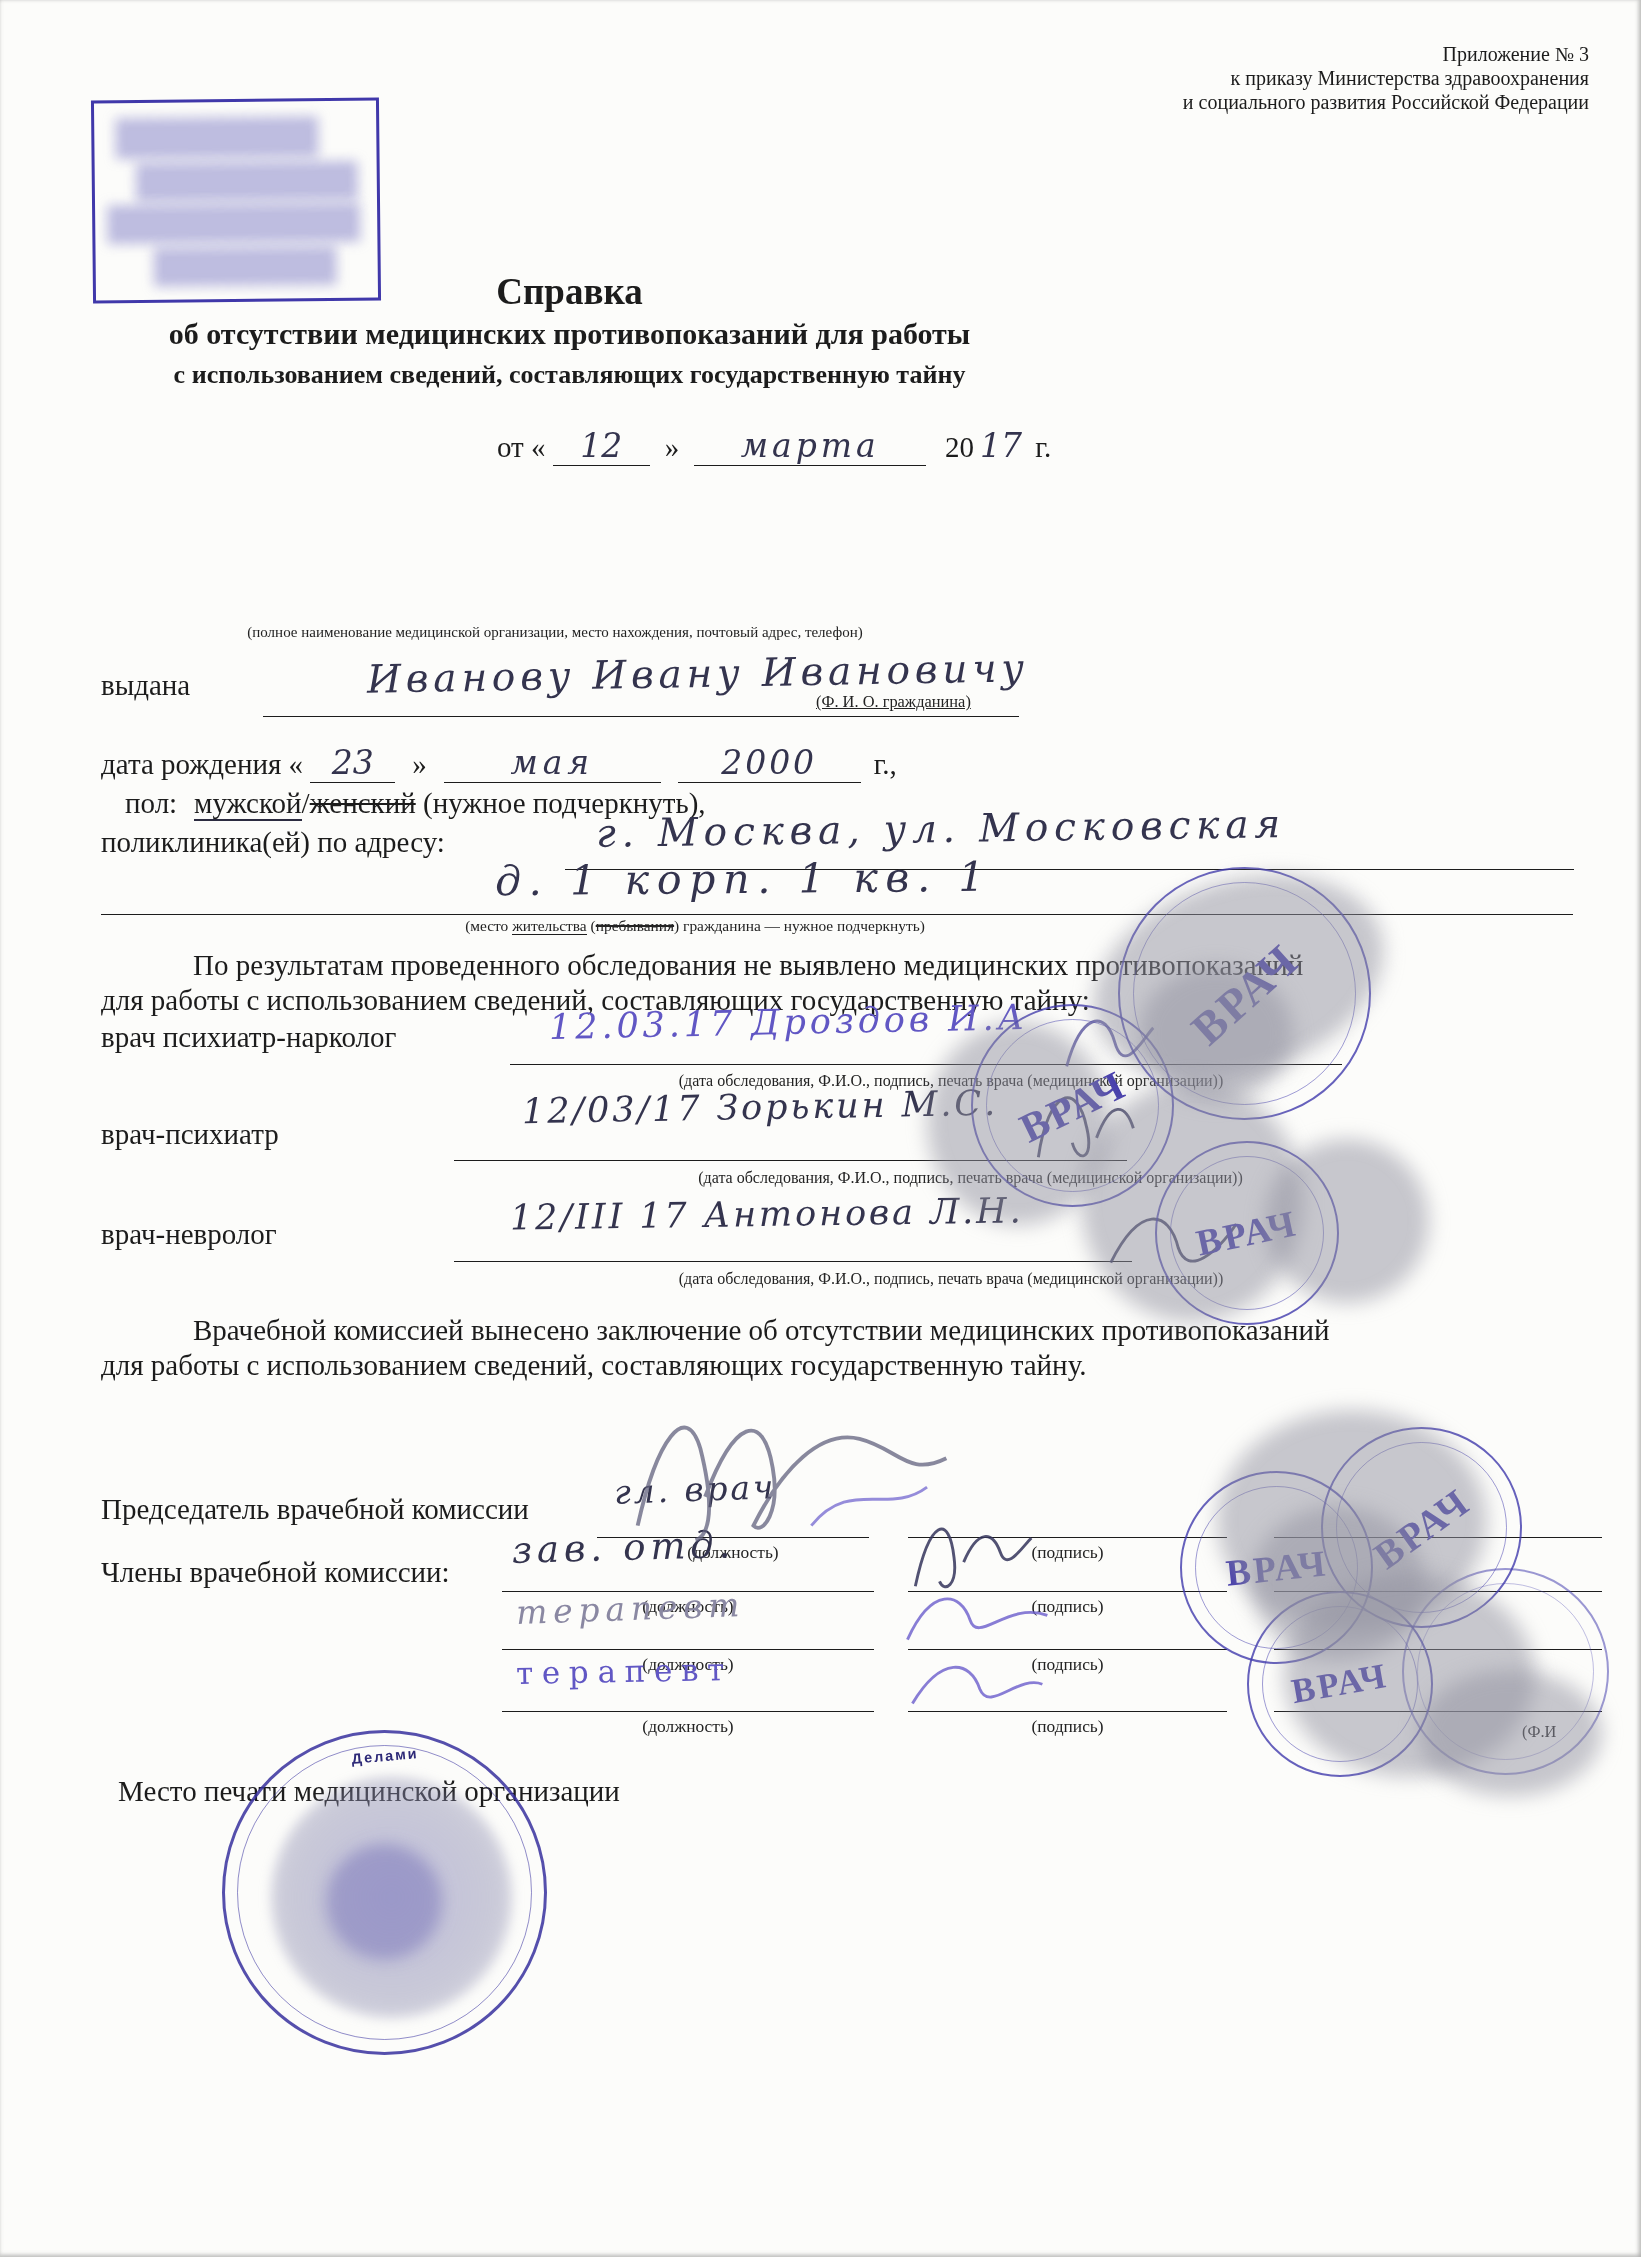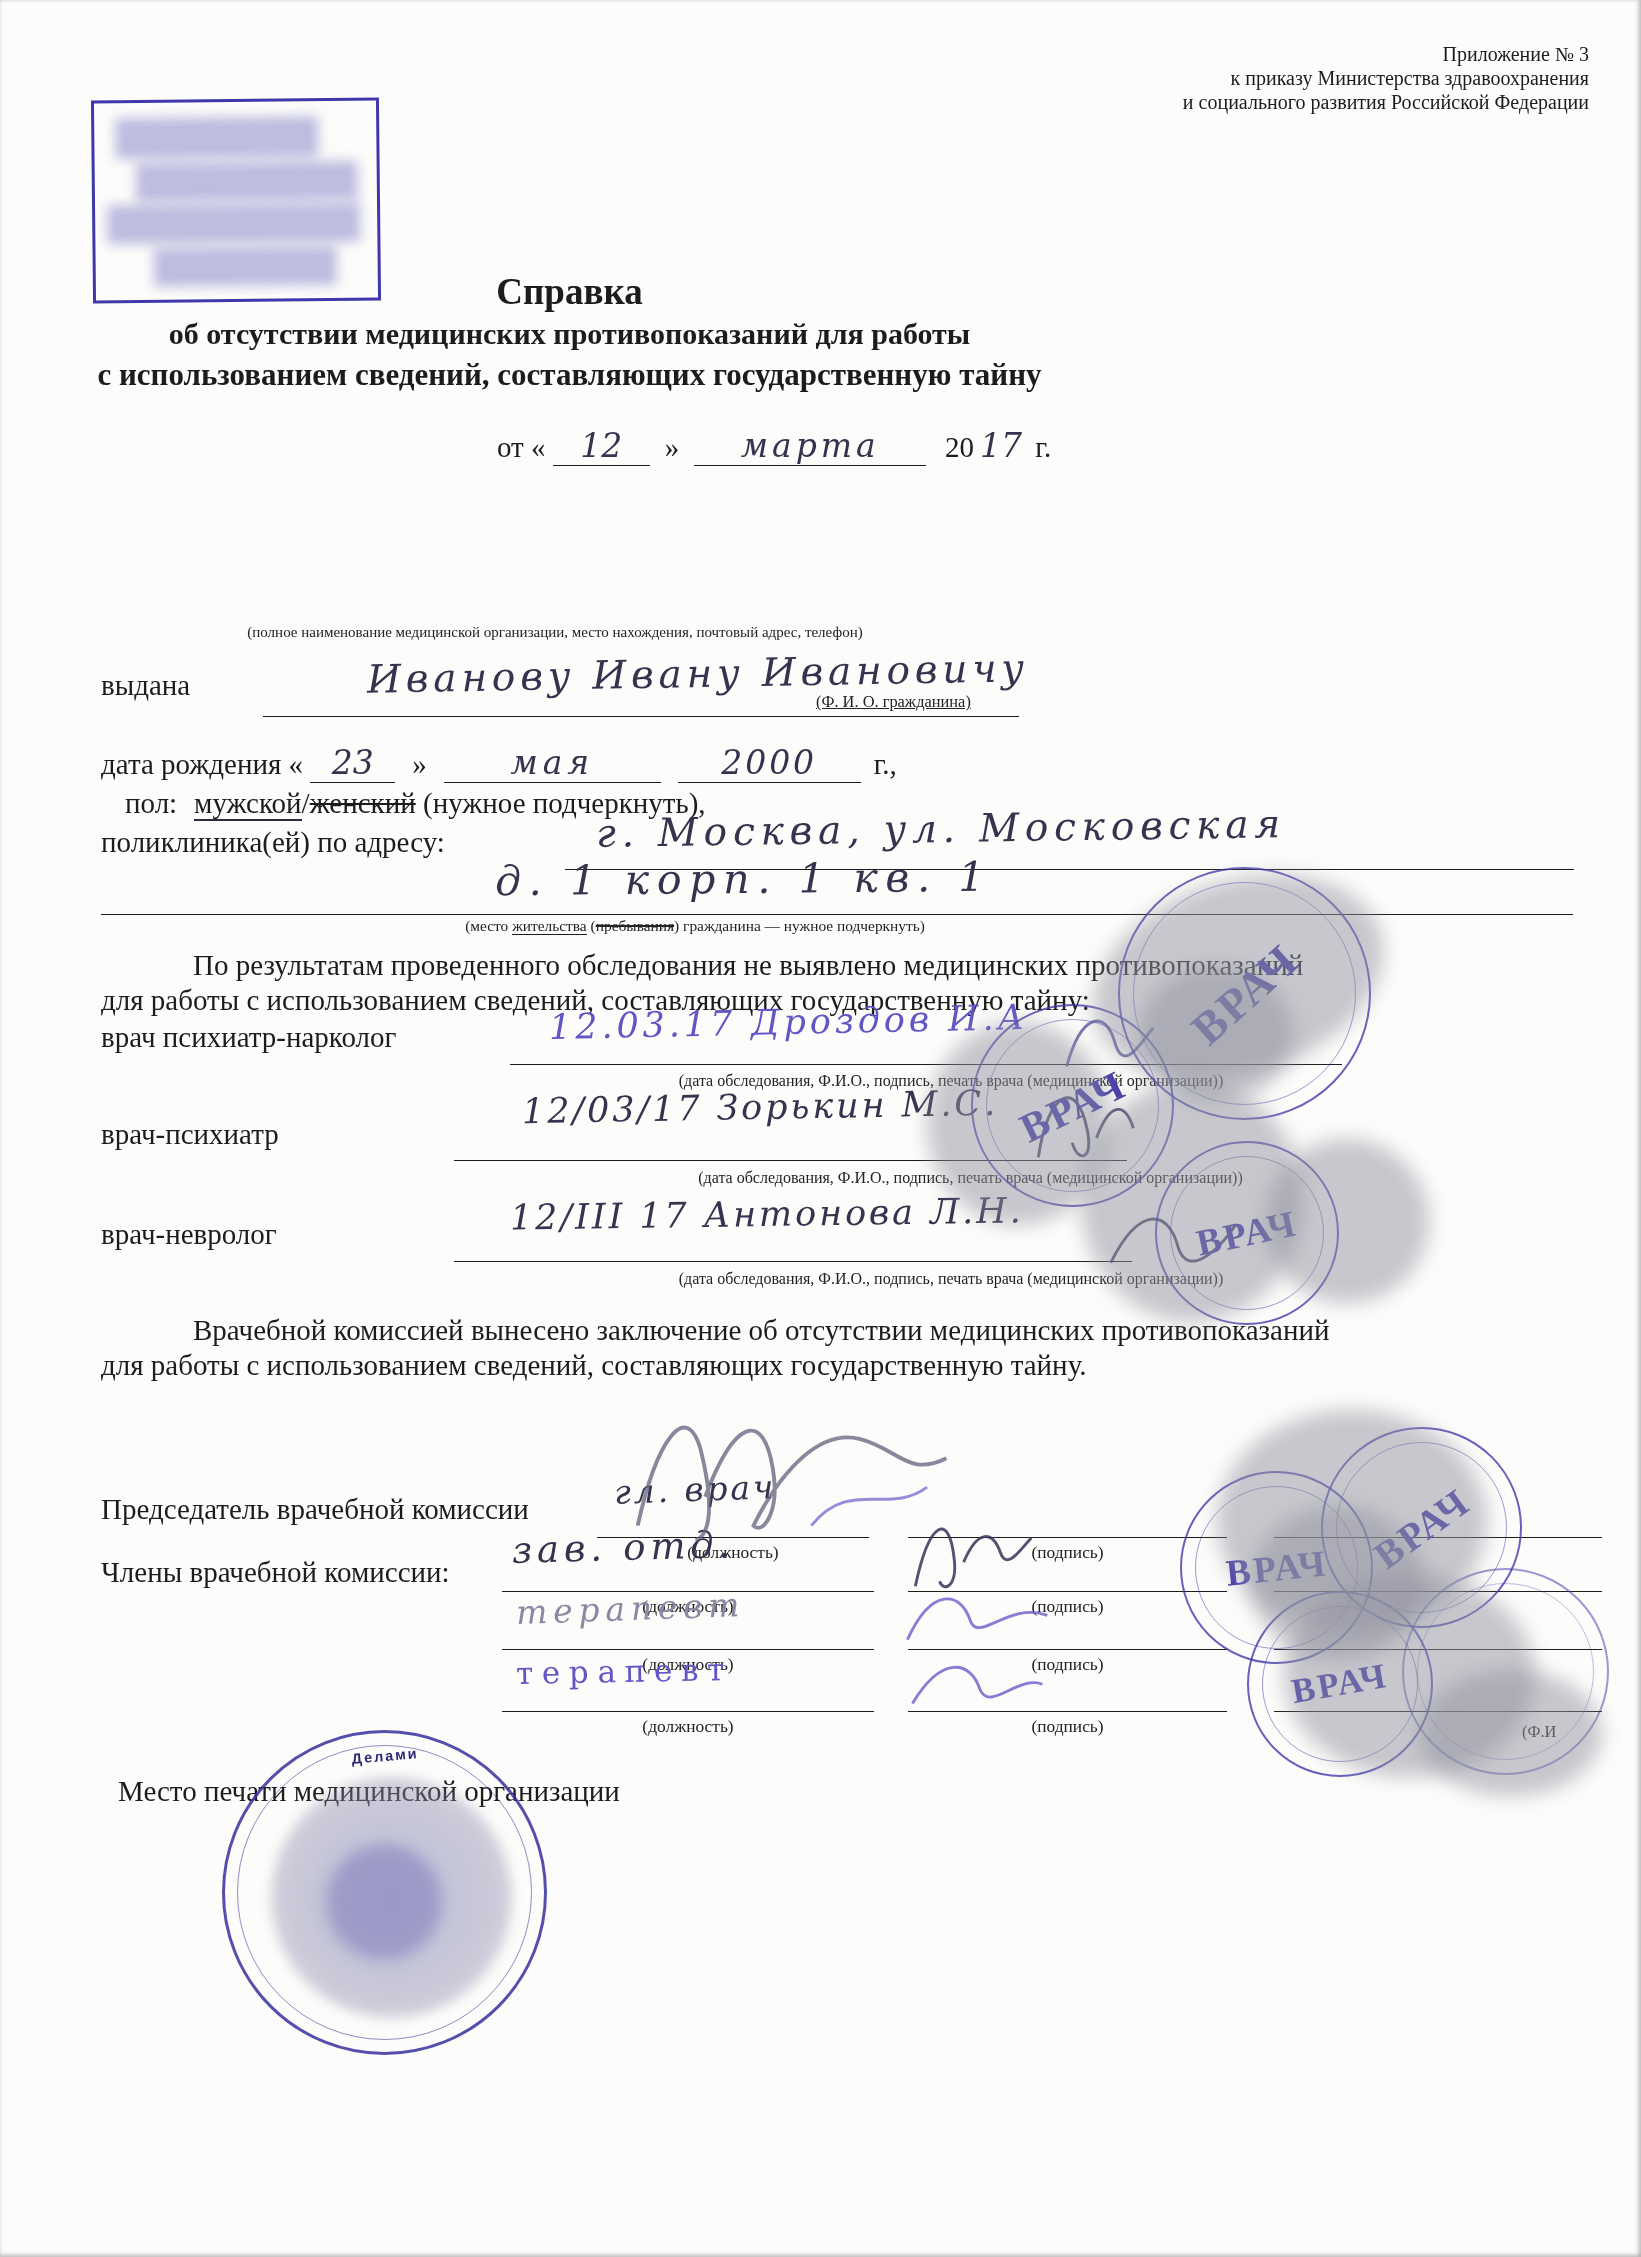--- a/index.html
+++ b/index.html
@@ -46,21 +46,21 @@
   <div class="abs" style="left:92px;top:99px;width:282px;height:197px;border:3.9px solid #4038aa;transform:rotate(-0.6deg);">
     <div class="bluefill" style="left:21px;top:15.4px;width:203px;height:41px;"></div>
     <div class="bluefill" style="left:41px;top:60px;width:222px;height:39px;"></div>
     <div class="bluefill" style="left:11.6px;top:102px;width:253px;height:39px;"></div>
     <div class="bluefill" style="left:58px;top:145px;width:183px;height:39px;"></div>
   </div>
 
   <div class="abs t center" style="left:58px;top:271px;width:1023px;">
     <div class="b" style="font-size:37px;line-height:42px;">Справка</div>
     <div class="b" style="font-size:30px;line-height:41px;">об отсутствии медицинских противопоказаний для работы</div>
-    <div class="b" style="font-size:31px;line-height:41px;">с использованием сведений, составляющих государственную тайну</div>
+    <div class="b" style="font-size:26px;line-height:41px;">с использованием сведений, составляющих государственную тайну</div>
   </div>
 
   <div class="abs t" style="left:497px;top:426px;font-size:29px;">
     <span>от «</span>
     <span class="linebox hw" style="display:inline-block;width:97px;text-align:center;font-size:33px;">12</span>
     <span style="margin:0 7.7px;">»</span>
     <span class="linebox hw" style="display:inline-block;width:232px;text-align:center;font-size:33px;letter-spacing:3.9px;">марта</span>
     <span style="margin-left:11.6px;">20</span><span class="hw" style="display:inline-block;width:54px;text-align:center;font-size:33px;">17</span>
     <span>г.</span>
   </div>

